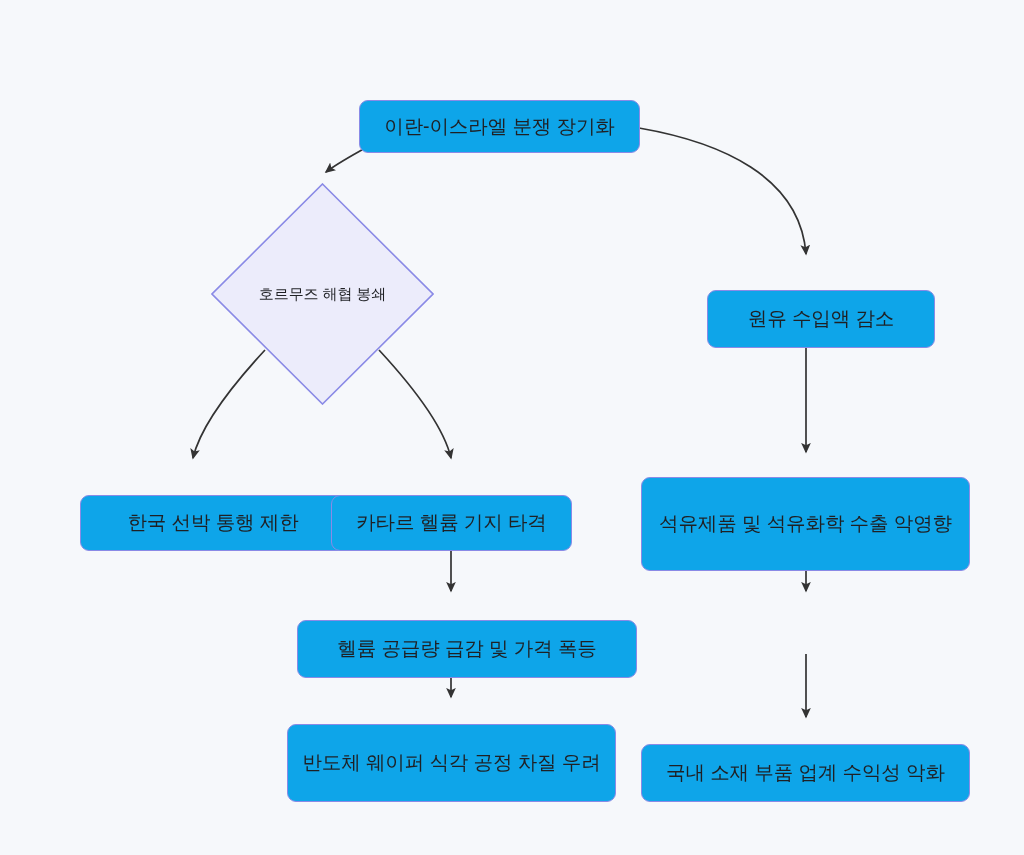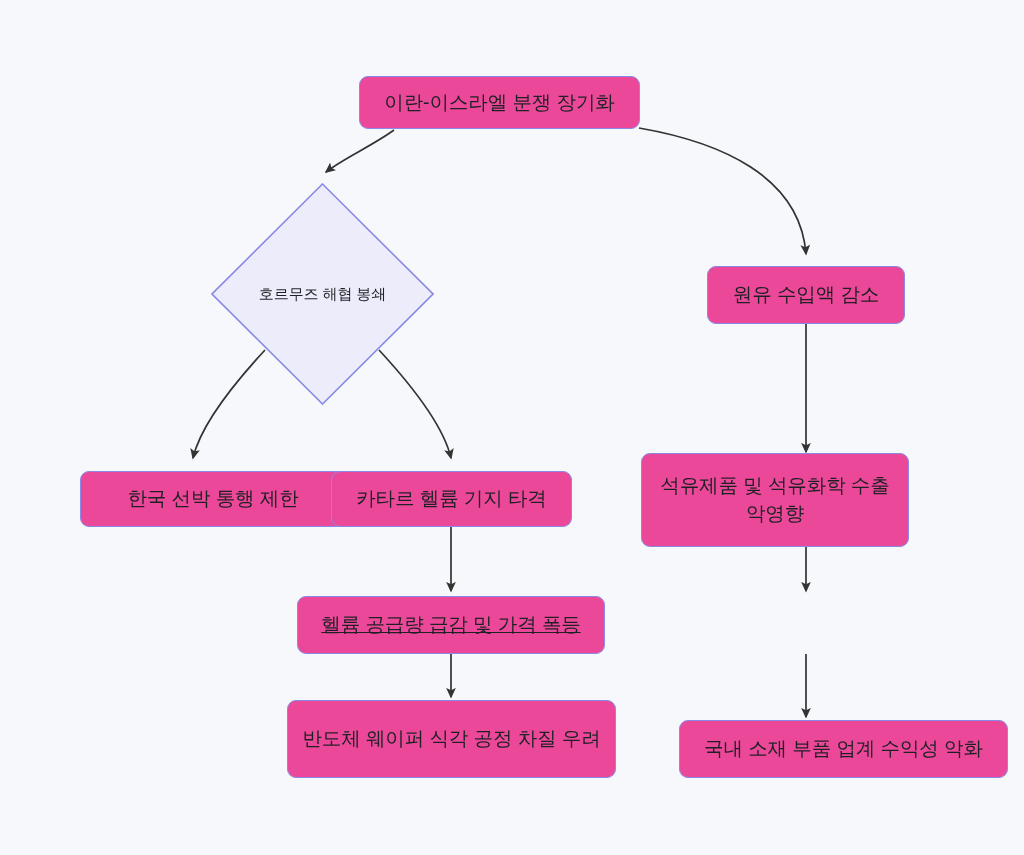--- a/index.html
+++ b/index.html
@@ -23,33 +23,34 @@
     position: absolute;
     top: 0;
     left: 0;
     width: 1024px;
     height: 855px;
     pointer-events: none;
   }
   .node {
     position: absolute;
     box-sizing: border-box;
-    background: #ec4899;
+    background: #0ea5e9;
     border: 1.4px solid #8a8ae6;
     border-radius: 9px;
     display: flex;
     align-items: center;
     justify-content: center;
     color: #1f2024;
     font-size: 19.5px;
     line-height: 1.42;
     text-align: center;
     letter-spacing: -0.1px;
     white-space: nowrap;
     overflow: visible;
+    margin-top: 24px;
   }
   .node.wrap {
     white-space: normal;
   }
   .node-label {
     display: block;
     width: 100%;
     padding: 0 14px;
     box-sizing: border-box;
   }
@@ -113,42 +114,42 @@
     <span class="node-label">이란-이스라엘 분쟁 장기화</span>
   </div>
 
   <div class="diamond-wrap" style="left:211px; top:183px; width:223px; height:222px;">
     <svg class="diamond-shape" viewBox="0 0 223 222" xmlns="http://www.w3.org/2000/svg" preserveAspectRatio="none">
       <polygon points="111.5,1 222,111 111.5,221 1,111" fill="#ececfb" stroke="#8a8ae6" stroke-width="1.6"></polygon>
     </svg>
     <span class="diamond-label">호르무즈 해협 봉쇄</span>
   </div>
 
-  <div class="node" style="left:707px; top:266px; width:198px; height:58px;">
+  <div class="node" style="left:707px; top:266px; width:228px; height:58px;">
     <span class="node-label">원유 수입액 감소</span>
   </div>
 
   <div class="node" style="left:80px; top:471px; width:266px; height:56px;">
     <span class="node-label">한국 선박 통행 제한</span>
   </div>
 
   <div class="node" style="left:331px; top:471px; width:241px; height:56px;">
     <span class="node-label">카타르 헬륨 기지 타격</span>
   </div>
 
-  <div class="node wrap" style="left:641px; top:453px; width:268px; height:94px;">
+  <div class="node wrap" style="left:641px; top:453px; width:329px; height:94px;">
     <span class="node-label">석유제품 및 석유화학 수출 악영향</span>
   </div>
 
-  <div class="node" style="left:297px; top:596px; width:308px; height:58px;text-decoration:underline;">
+  <div class="node" style="left:297px; top:596px; width:340px; height:58px;">
     <span class="node-label">헬륨 공급량 급감 및 가격 폭등</span>
   </div>
 
 
   <div class="node wrap" style="left:287px; top:700px; width:329px; height:78px;">
     <span class="node-label">반도체 웨이퍼 식각 공정 차질 우려</span>
   </div>
 
-  <div class="node" style="left:679px; top:720px; width:329px; height:58px;">
+  <div class="node" style="left:641px; top:720px; width:329px; height:58px;">
     <span class="node-label">국내 소재 부품 업계 수익성 악화</span>
   </div>
 
 </div>
 
 </body></html>

